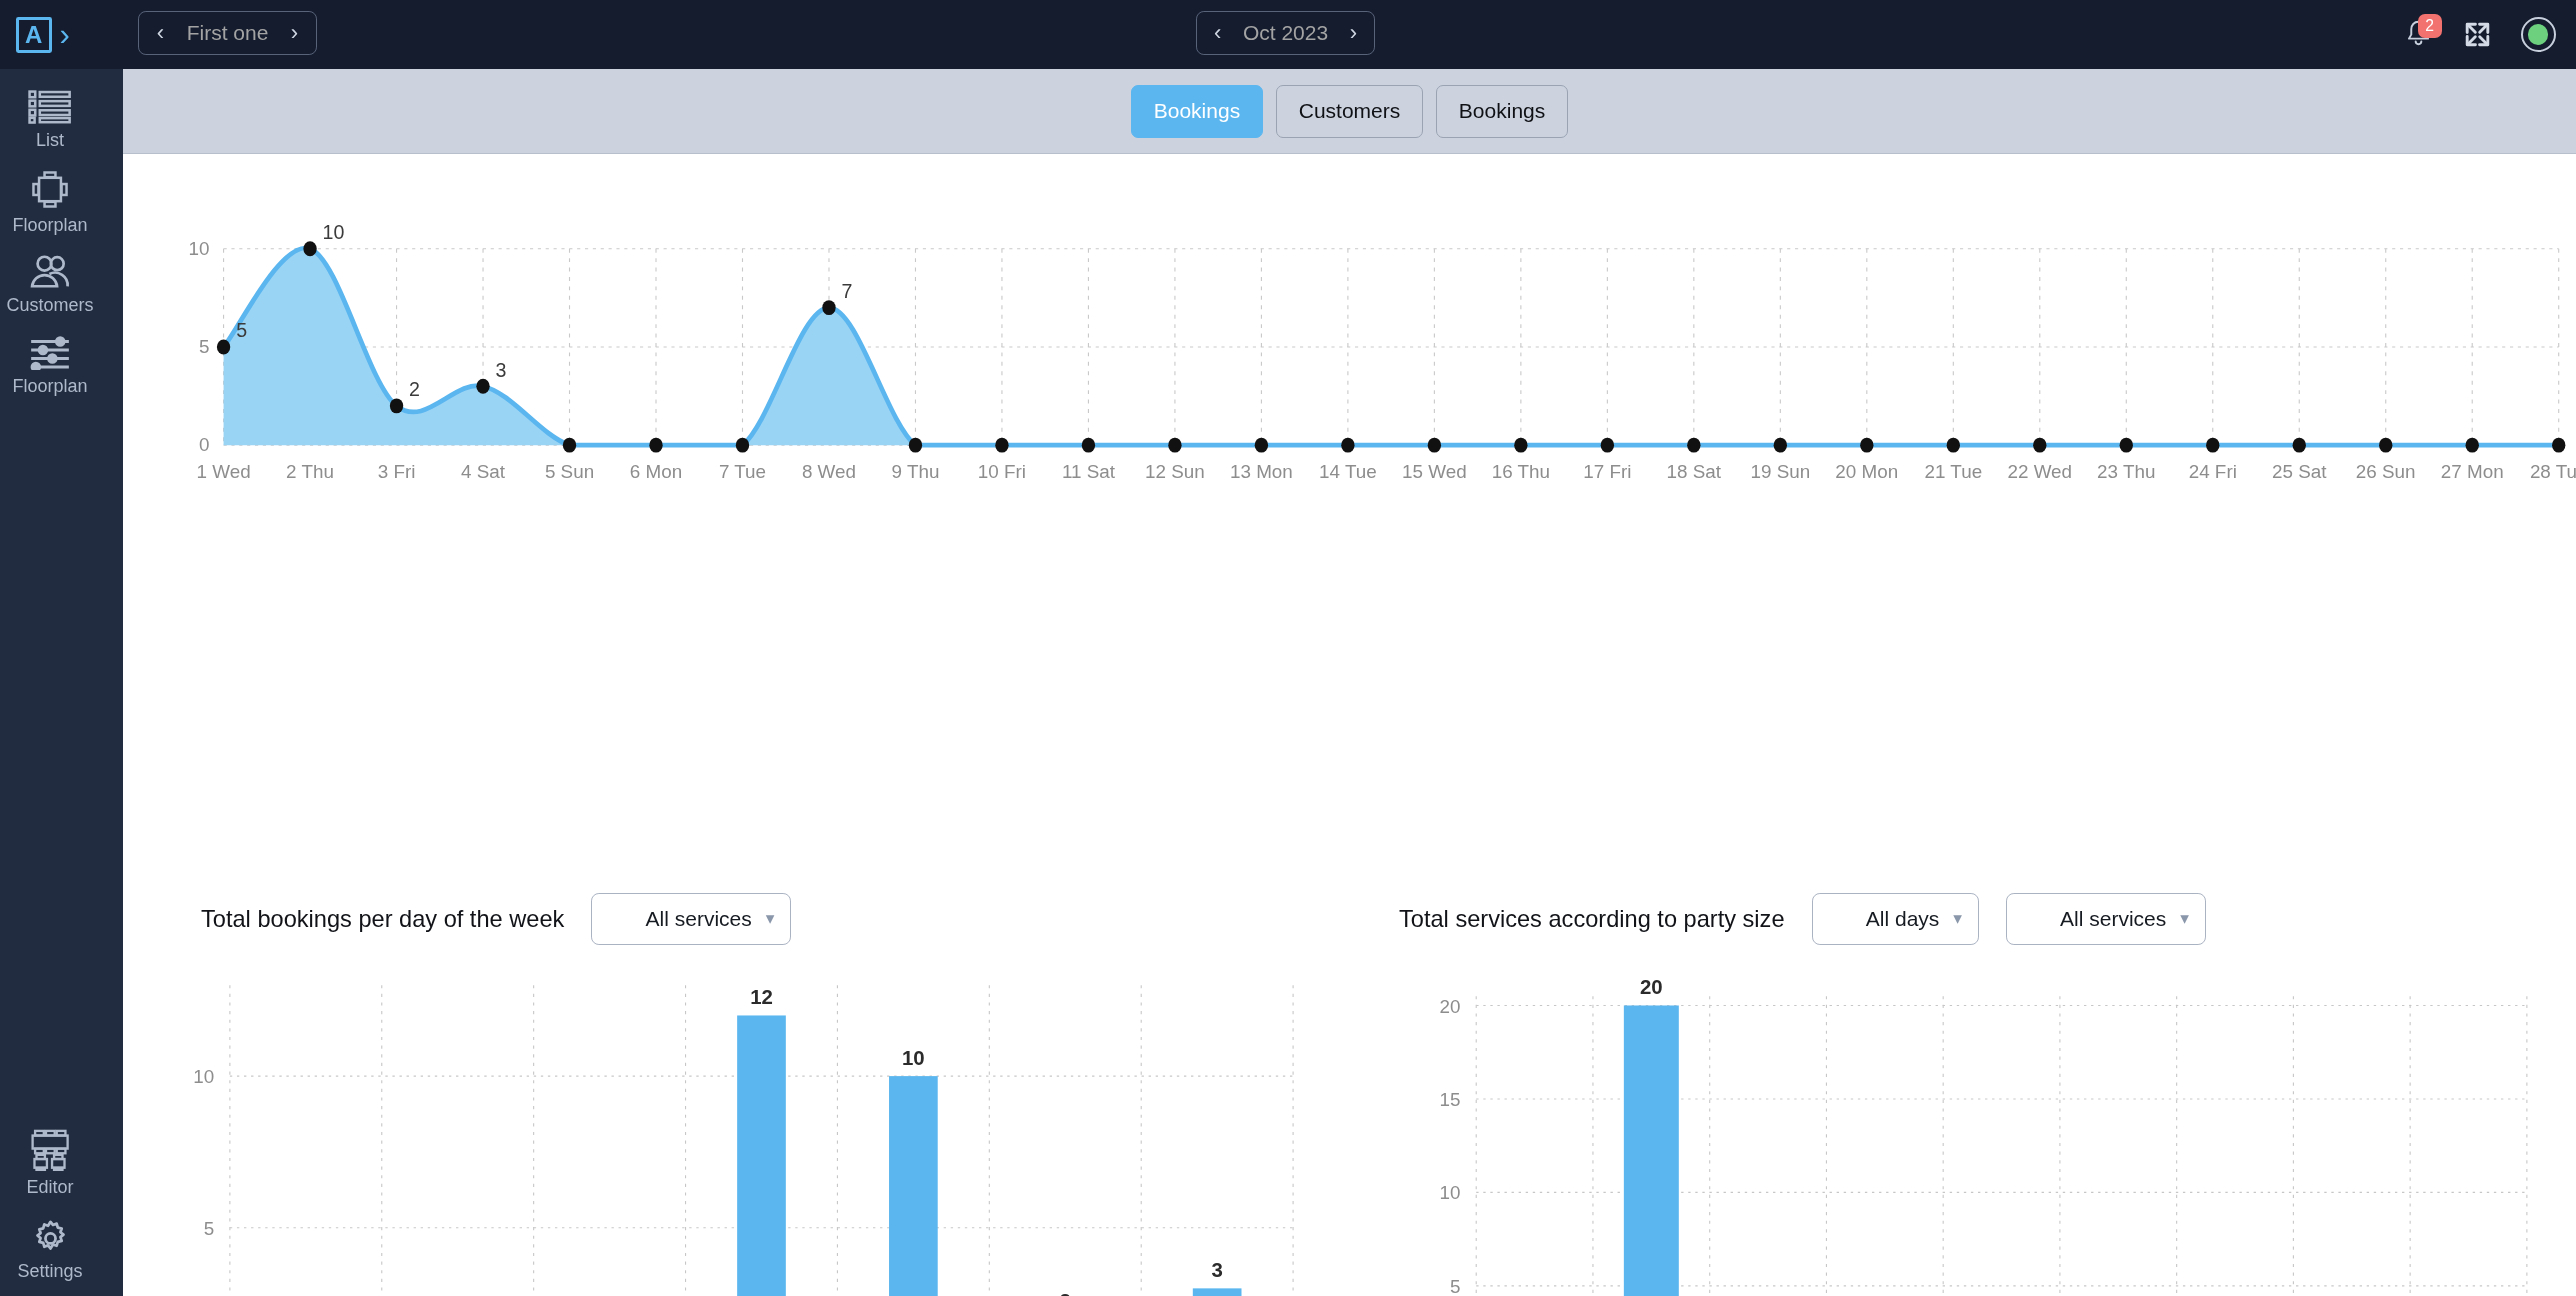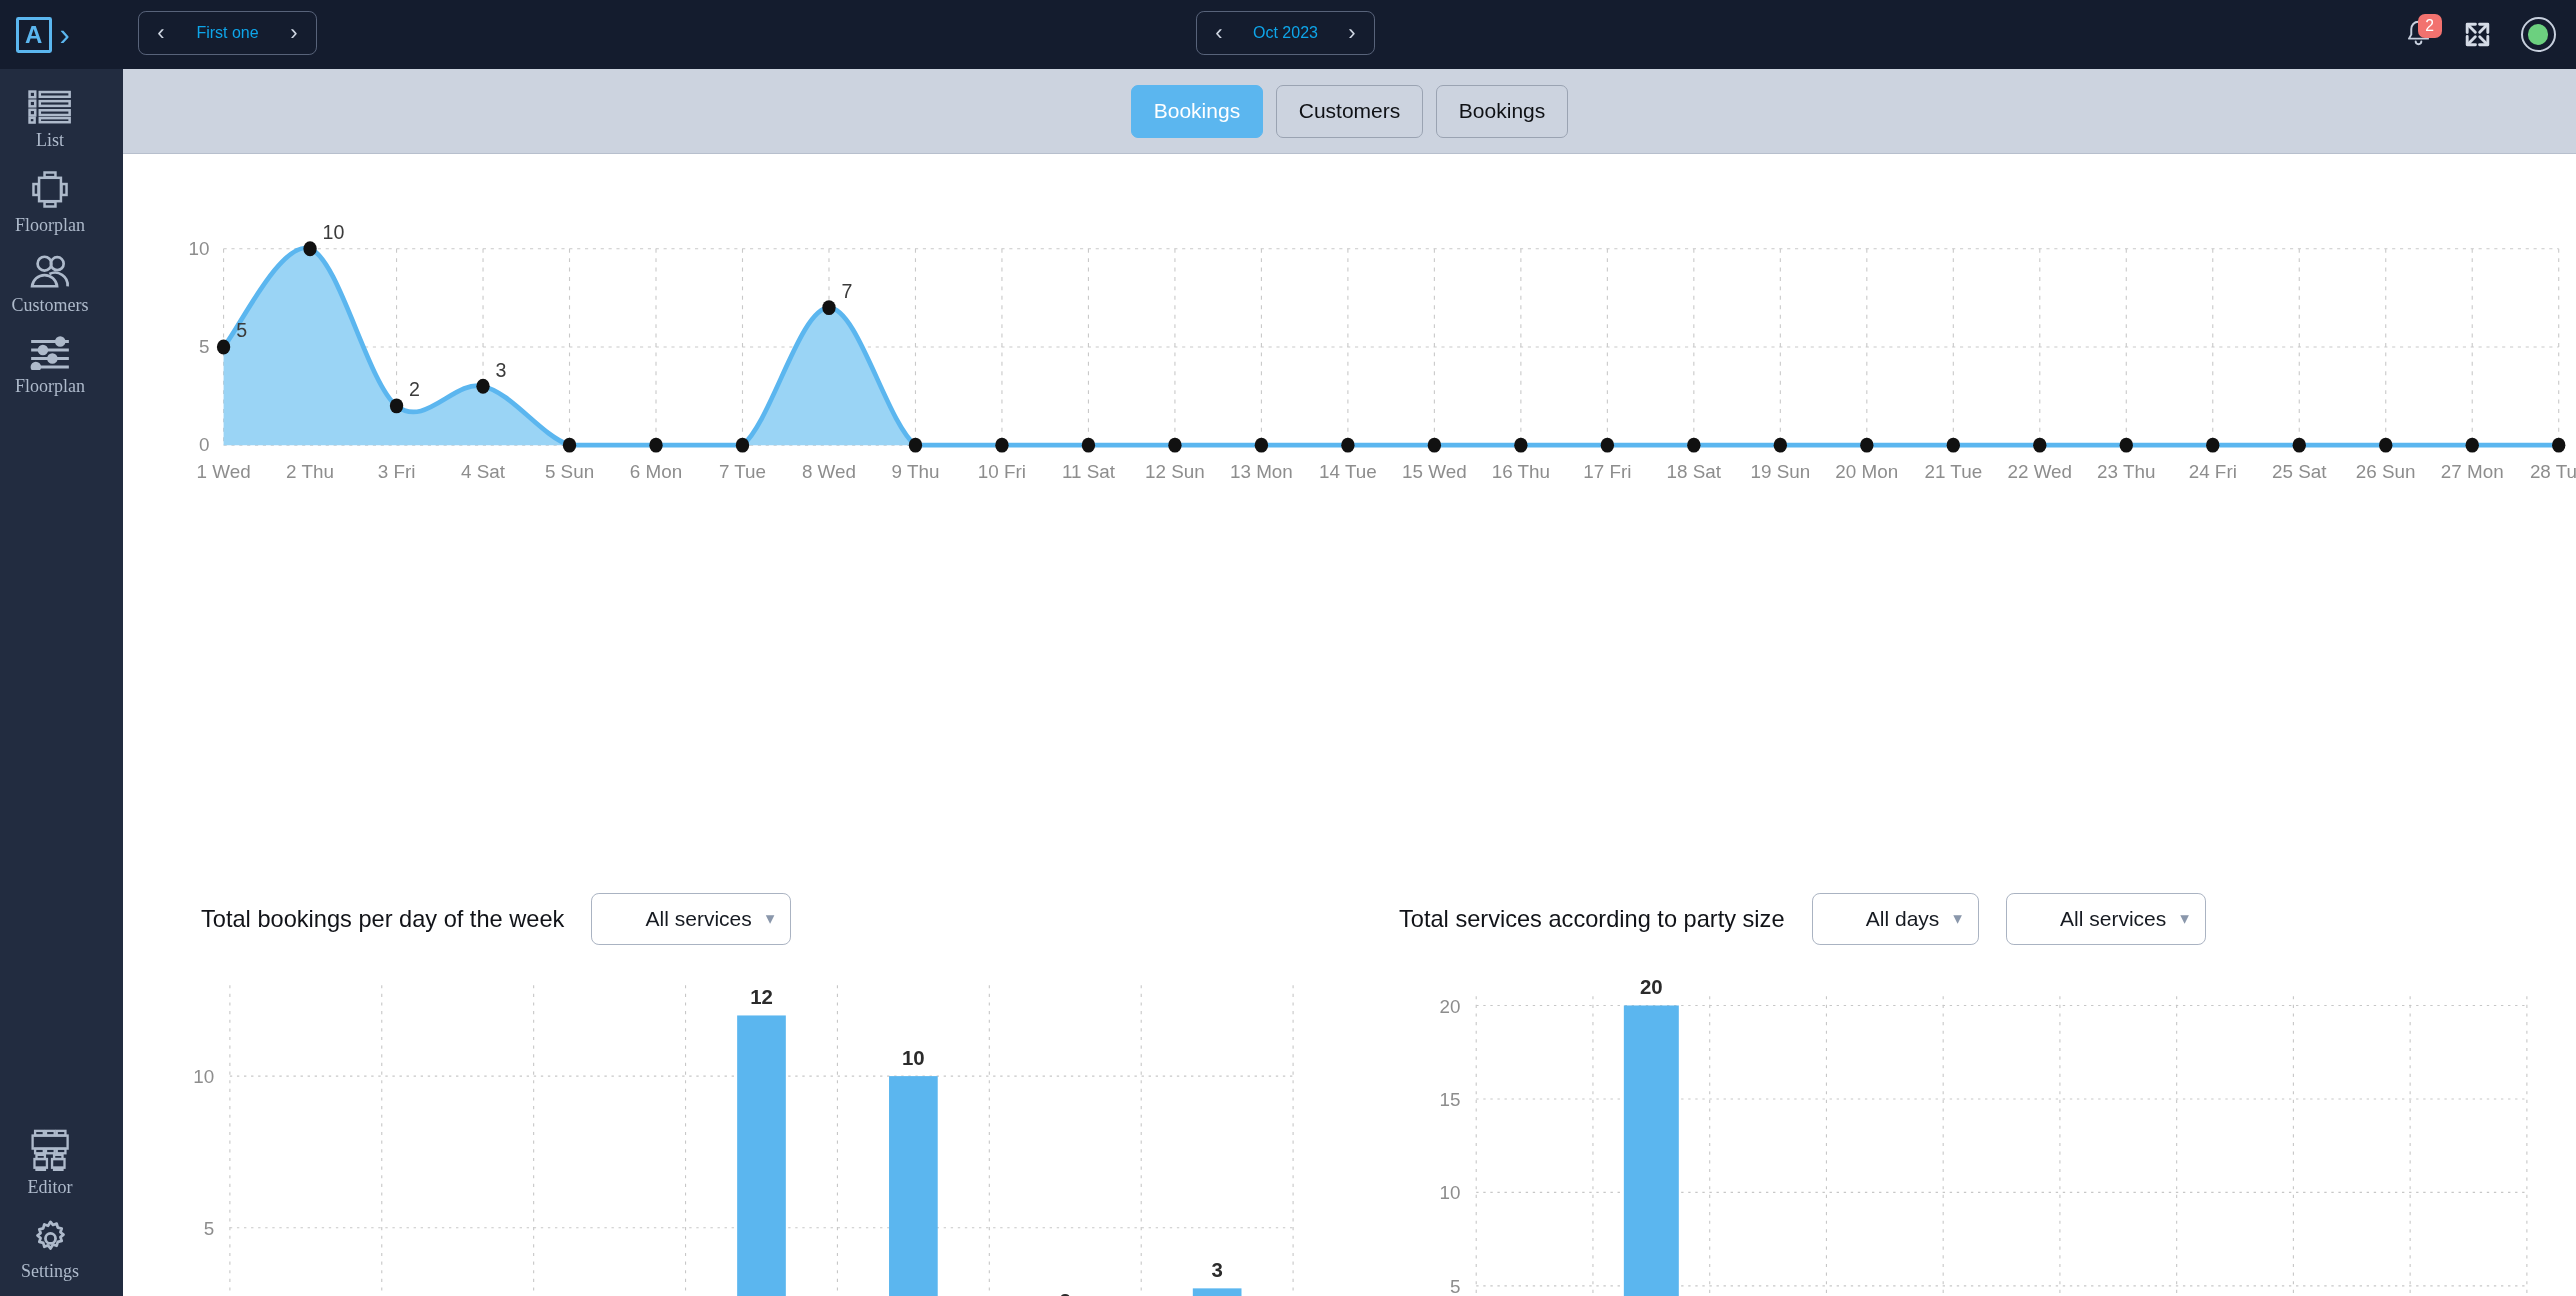--- a/index.html
+++ b/index.html
@@ -26,21 +26,21 @@
 
   .pager {
     border: 1.2px solid #58637a; border-radius: 7.9px; height: 44px;
     display: flex; align-items: center; justify-content: space-between;
     color: #eef2f8;
   }
   .pager-arrow {
     width: 44px; height: 44px; display: flex; align-items: center; justify-content: center;
     font-size: 22px; color: #cfd6e2; font-weight: 300; cursor: pointer;
   }
-  .pager-label { font-size: 16px; color: #0ea5e9; white-space: nowrap; padding: 0 4.7px; }
+  .pager-label { font-size: 21px; color: #a3a3a3; white-space: nowrap; padding: 0 4.7px; }
 
   .pager-venue { position: absolute; left: 138px; top: 11px; width: 179px; }
   .pager-month { position: absolute; left: 1196px; top: 11px; width: 179px; }
 
   .topbar-right {
     position: absolute; right: 20.4px; top: 0; height: 69px;
     display: flex; align-items: center; gap: 27px;
   }
   .bell-wrap { position: relative; width: 31px; height: 35px; cursor: pointer; }
   .bell-badge {
@@ -55,21 +55,21 @@
   }
   .status-dot { width: 20.4px; height: 20.4px; border-radius: 50%; background: #6cd07f; }
 
   
   .sidebar {
     position: absolute; top: 69px; left: 0; width: 123px; height: 1227px;
     background: #222c40;
   }
   .side-item {
     width: 100px; padding: 12.6px 0 7.9px 0; display: flex; flex-direction: column;
-    align-items: center; gap: 7px; cursor: pointer; color: #aebacb; font-family: Liberation Serif, serif;
+    align-items: center; gap: 7px; cursor: pointer; color: #aebacb;
   }
   .side-label { font-size: 18px; color: #aebacb; line-height: 1; }
   .side-top { padding-top: 20.4px; }
   .side-bottom { position: absolute; bottom: 8px; left: 0; width: 123px; }
 
   
   .tabbar {
     position: absolute; top: 69px; left: 123px; width: 2453px; height: 85px;
     background: #ccd3df; display: flex; align-items: center; justify-content: center; gap: 12.6px;
     border-bottom: 0.8px solid #b7bfcd;

